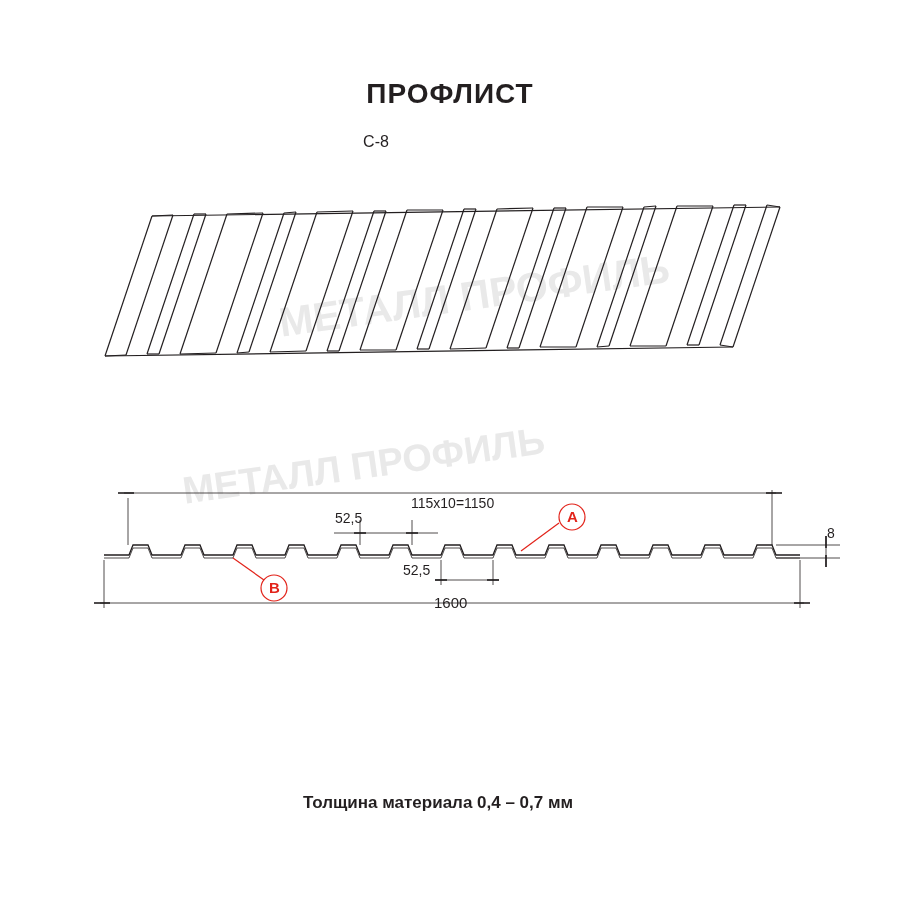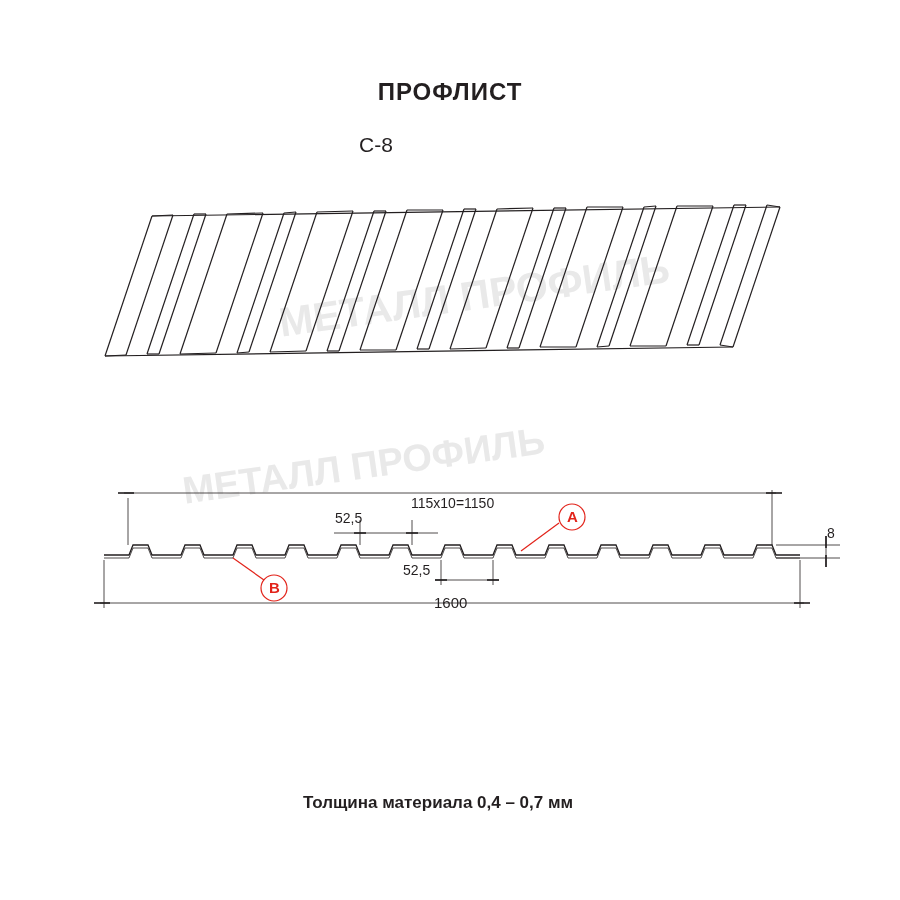--- a/index.html
+++ b/index.html
@@ -18,32 +18,32 @@
   .page {
     position: absolute;
     inset: 0;
   }
   .title {
     position: absolute;
     top: 78px;
     left: 0;
     width: 900px;
     text-align: center;
-    font-size: 24px;
+    font-size: 28px;
     font-weight: bold;
     letter-spacing: 1px;
     color: #231f20;
   }
   .subtitle {
     position: absolute;
     top: 133px;
     left: 0;
     width: 752px;
     text-align: center;
-    font-size: 21px;
+    font-size: 16px;
     color: #231f20;
   }
   .footer {
     position: absolute;
     top: 793px;
     left: 0;
     width: 876px;
     text-align: center;
     font-size: 17px;
     font-weight: bold;

